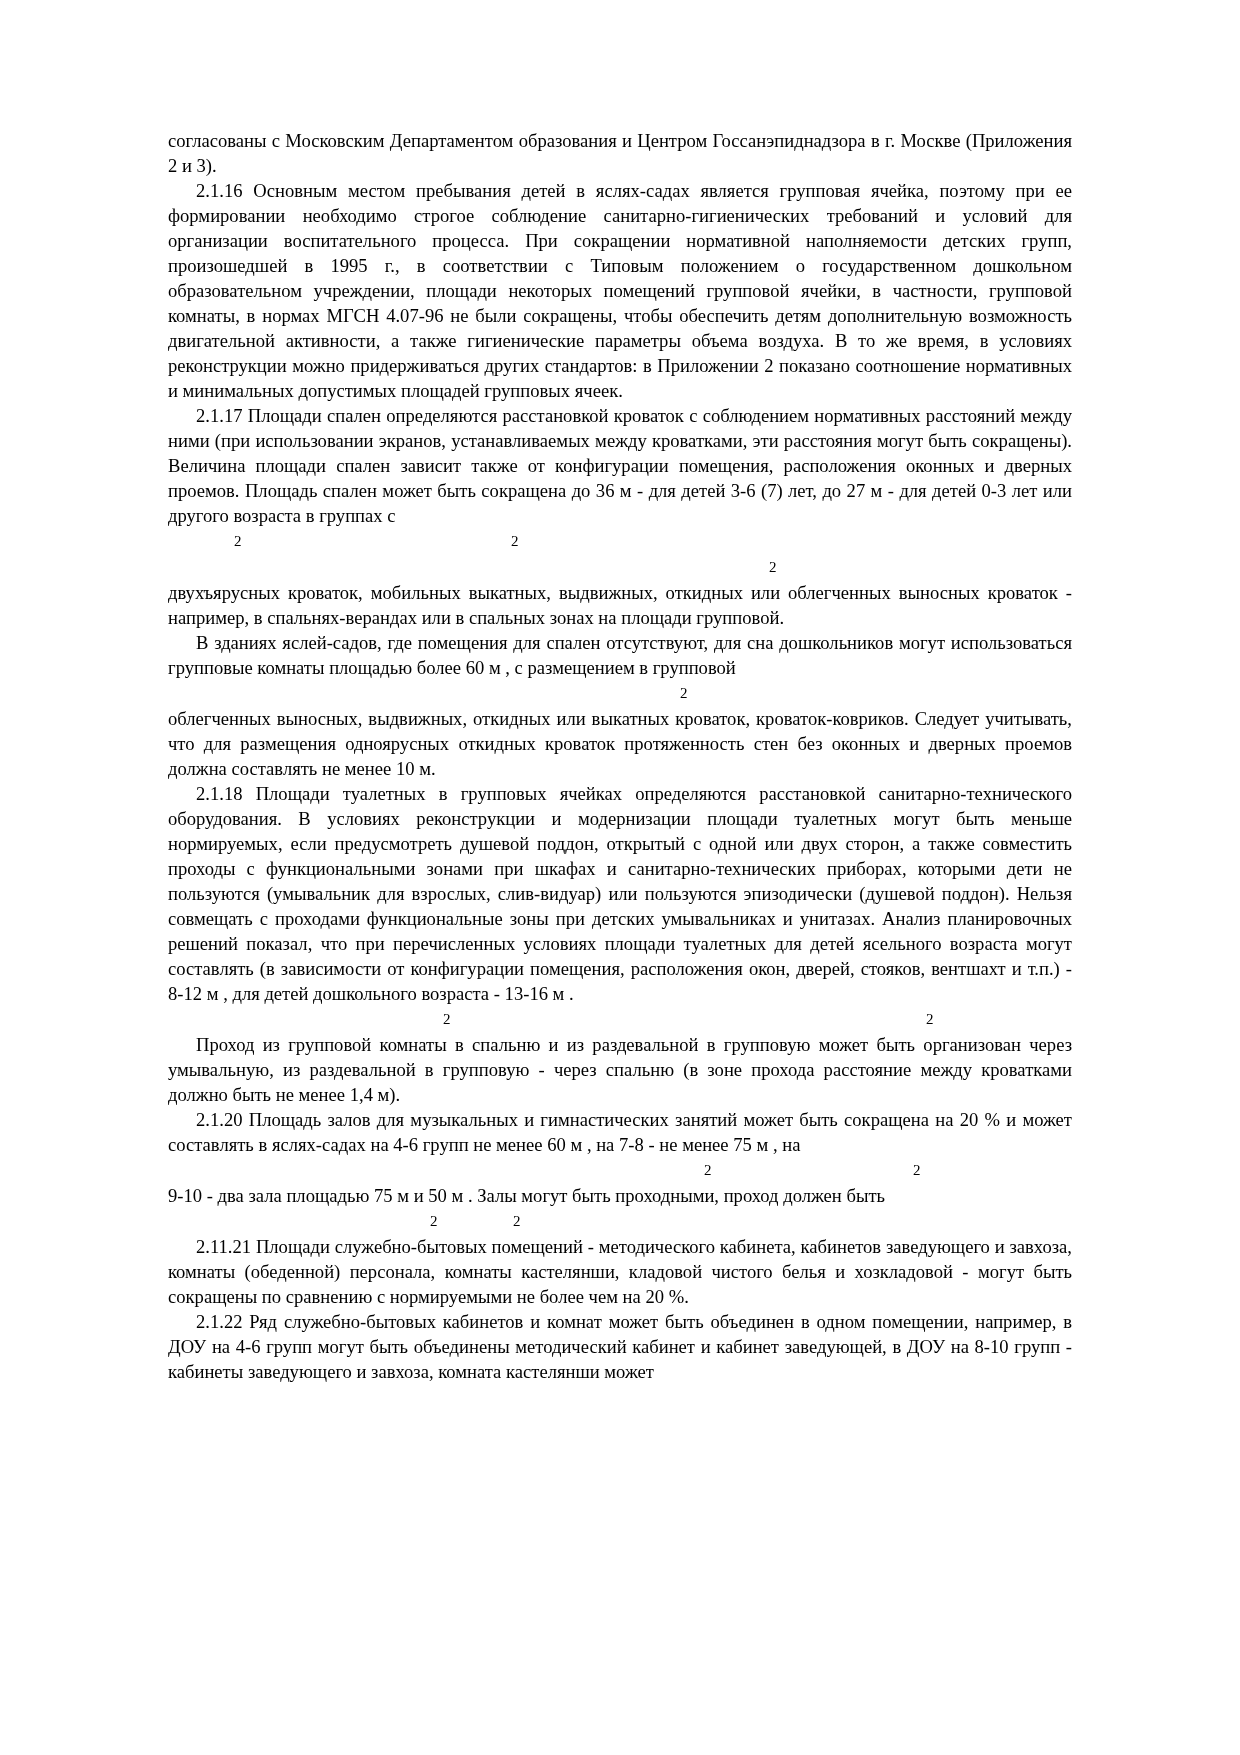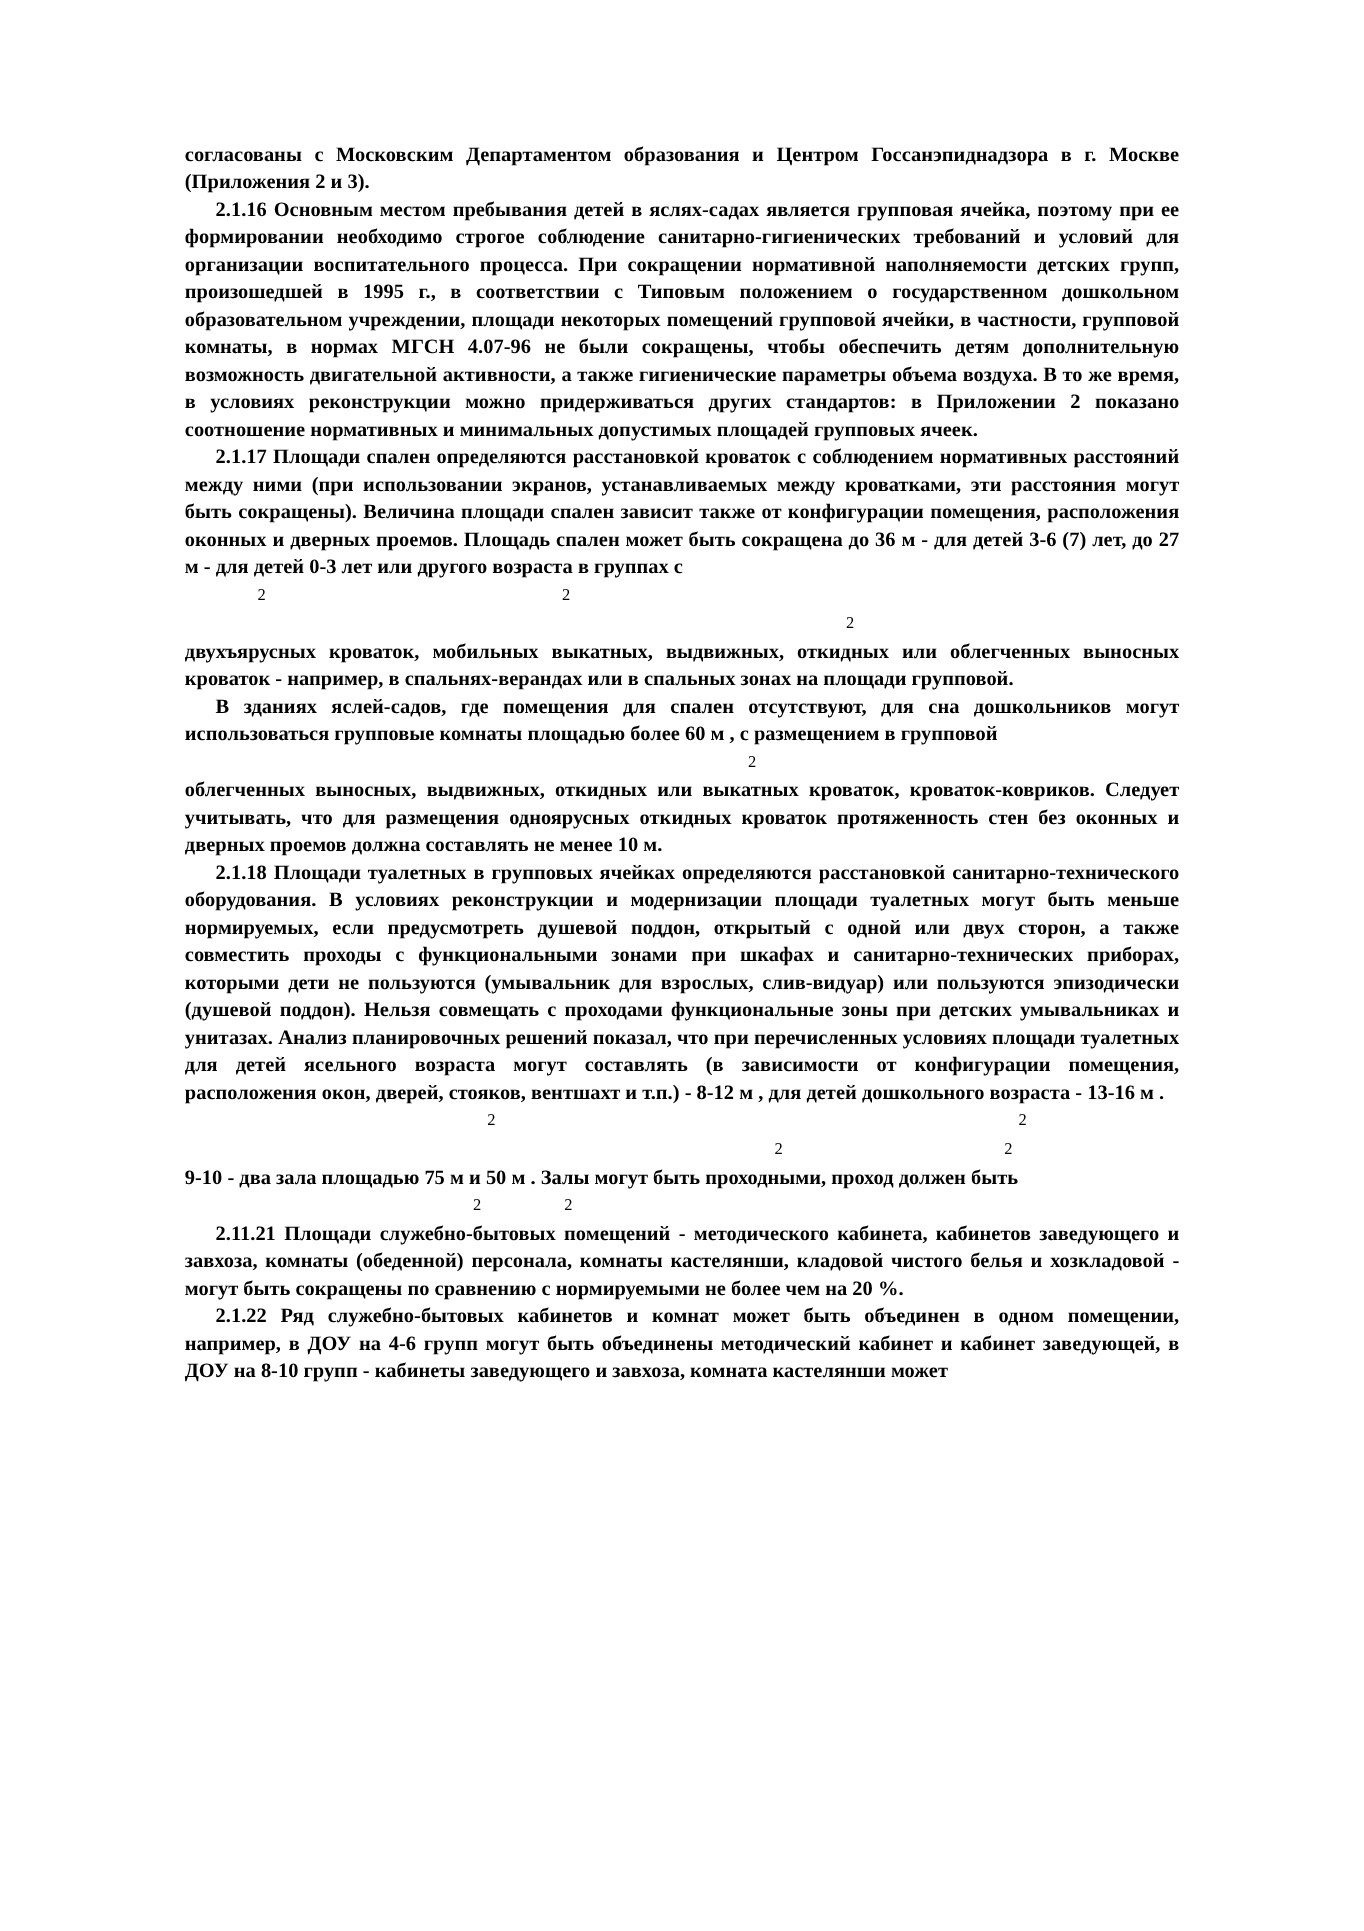--- a/index.html
+++ b/index.html
@@ -21,21 +21,20 @@
   .doc {
     font-size: 18.6px;
     line-height: 1.345;
     text-align: justify;
     text-justify: inter-word;
   }
   p {
     margin: 0;
     text-align: justify;
     text-indent: 0;
-    font-weight: bold;
   }
   p.ind {
     text-indent: 28px;
   }
   
   p.cont {
     text-indent: 0;
   }
   .sup-line {
     height: 26px;
@@ -81,22 +80,24 @@
     <p class="cont">облегченных выносных, выдвижных, откидных или выкатных кроваток, кроваток-ковриков. Следует учитывать, что для размещения одноярусных откидных кроваток протяженность стен без оконных и дверных проемов должна составлять не менее 10 м.</p>
 
     <p class="ind">2.1.18 Площади туалетных в групповых ячейках определяются расстановкой санитарно-технического оборудования. В условиях реконструкции и модернизации площади туалетных могут быть меньше нормируемых, если предусмотреть душевой поддон, открытый с одной или двух сторон, а также совместить проходы с функциональными зонами при шкафах и санитарно-технических приборах, которыми дети не пользуются (умывальник для взрослых, слив-видуар) или пользуются эпизодически (душевой поддон). Нельзя совмещать с проходами функциональные зоны при детских умывальниках и унитазах. Анализ планировочных решений показал, что при перечисленных условиях площади туалетных для детей ясельного возраста могут составлять (в зависимости от конфигурации помещения, расположения окон, дверей, стояков, вентшахт и т.п.) - 8-12 м      , для детей дошкольного возраста - 13-16 м      .</p>
 
     <div class="sup-line">
       <span style="left:275px">2</span>
       <span style="left:758px">2</span>
     </div>
 
 
+    <p class="ind">Проход из групповой комнаты в спальню и из раздевальной в групповую может быть организован через умывальную, из раздевальной в групповую - через спальню (в зоне прохода расстояние между кроватками должно быть не менее 1,4 м).</p>
 
 
+    <p class="ind">2.1.20 Площадь залов для музыкальных и гимнастических занятий может быть сокращена на 20 % и может составлять в яслях-садах на 4-6 групп не менее 60 м      , на 7-8 - не менее 75 м      , на</p>
 
     <div class="sup-line">
       <span style="left:536px">2</span>
       <span style="left:745px">2</span>
     </div>
 
     <p class="cont">9-10 - два зала площадью 75 м      и 50 м      . Залы могут быть проходными, проход должен быть</p>
 
     <div class="sup-line">
       <span style="left:262px">2</span>

